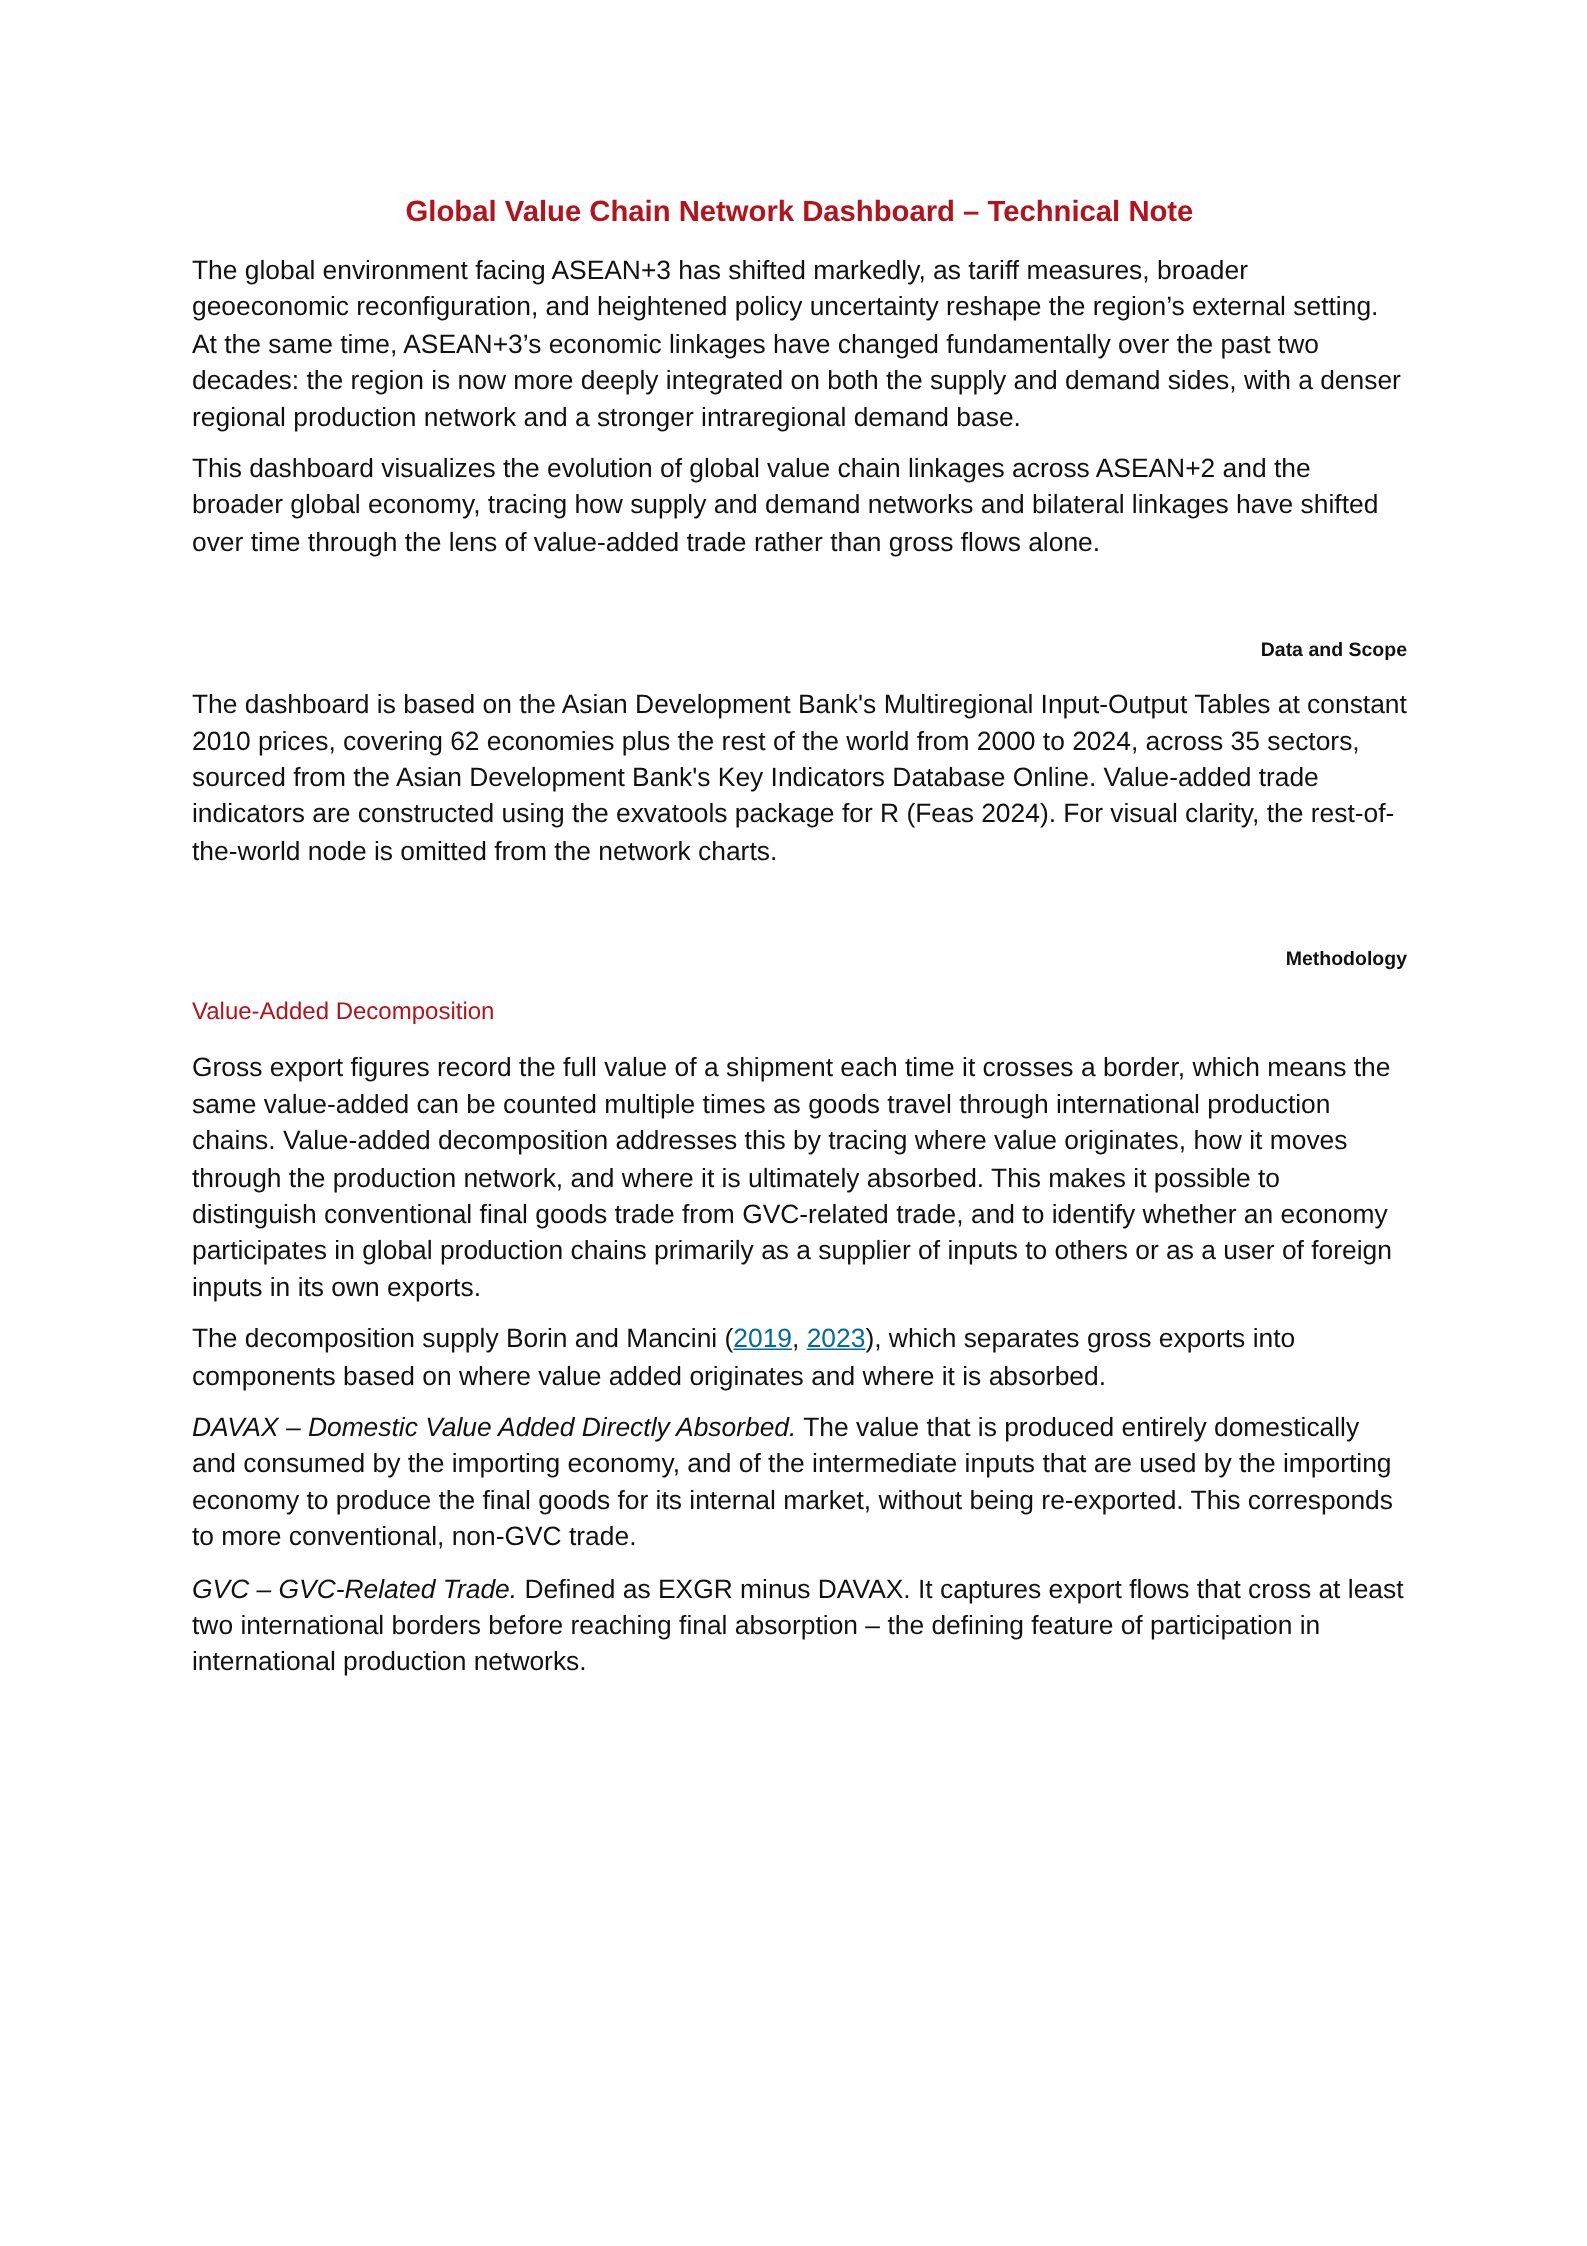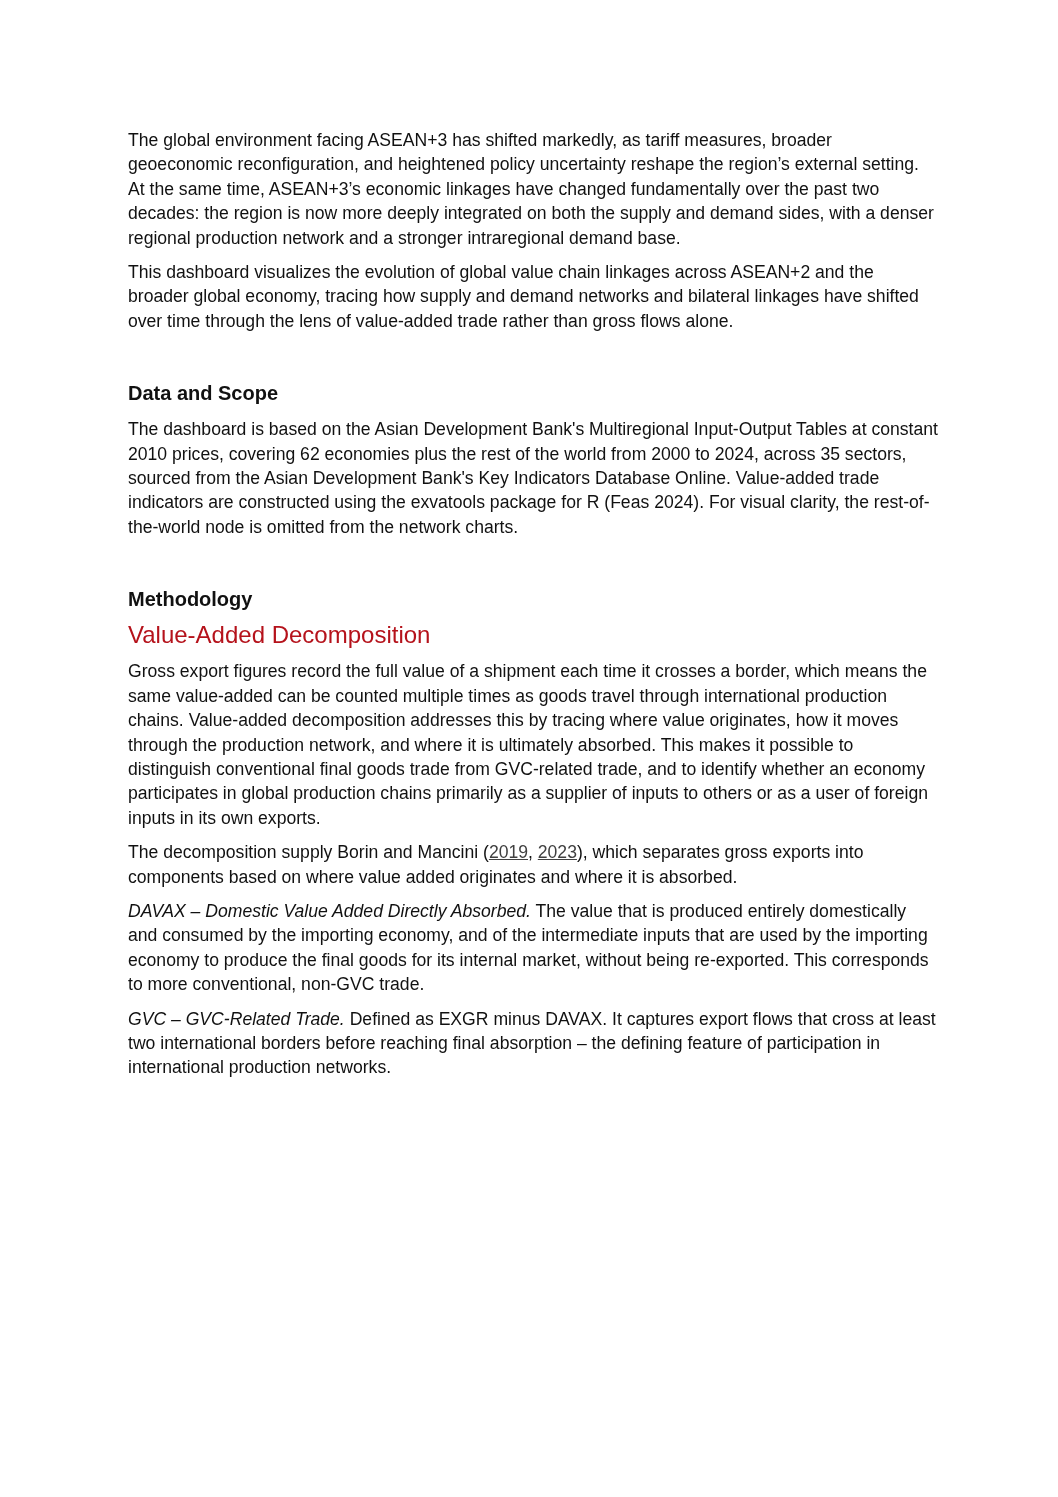--- a/index.html
+++ b/index.html
@@ -2,29 +2,30 @@
 <html><head>
 <meta charset="utf-8">
 <style>
   html, body { margin: 0; padding: 0; background: #ffffff; }
   body { width: 1058px; height: 1497px; position: relative; overflow: hidden;
          font-family: "Liberation Sans", sans-serif; color: #111111; }
   .page { position: absolute; left: 128px; top: 128px; width: 810px; }
   .title { text-align: center; color: #b5121b; font-weight: bold; font-size: 19.5px;
            margin: 0 0 14px 0; line-height: 26px; }
   p { margin: 0 0 10px 0; font-size: 17.6px; line-height: 24.4px; }
-  h2 { font-size: 20px; font-weight: bold; margin: 48px 0 12px 0; line-height: 24px; }
-  h3 { font-size: 24px; font-weight: normal; color: #b5121b; margin: 12px 0 12px 0; line-height: 24px; }
-  a { color: #404040; text-decoration: underline; margin-top: 26px; }
+  h2 { font-size: 13px; font-weight: bold; margin: 48px 0 12px 0; line-height: 24px; text-align: right; }
+  h3 { font-size: 16px; font-weight: normal; color: #b5121b; margin: 12px 0 12px 0; line-height: 24px; }
+  a { color: #0369a1; text-decoration: underline; margin-top: 26px; }
   em { font-style: italic; }
 </style>
 </head>
 <body>
 
 <div class="page">
+  <div class="title">Global Value Chain Network Dashboard – Technical Note</div>
 
   <p>The global environment facing ASEAN+3 has shifted markedly, as tariff measures, broader geoeconomic reconfiguration, and heightened policy uncertainty reshape the region’s external setting. At the same time, ASEAN+3’s economic linkages have changed fundamentally over the past two decades: the region is now more deeply integrated on both the supply and demand sides, with a denser regional production network and a stronger intraregional demand base.</p>
   <p>This dashboard visualizes the evolution of global value chain linkages across ASEAN+2 and the broader global economy, tracing how supply and demand networks and bilateral linkages have shifted over time through the lens of value-added trade rather than gross flows alone.</p>
 
   <h2>Data and Scope</h2>
   <p>The dashboard is based on the Asian Development Bank's Multiregional Input-Output Tables at constant 2010 prices, covering 62 economies plus the rest of the world from 2000 to 2024, across 35 sectors, sourced from the Asian Development Bank's Key Indicators Database Online. Value-added trade indicators are constructed using the exvatools package for R (Feas 2024). For visual clarity, the rest-of-the-world node is omitted from the network charts.</p>
 
   <h2>Methodology</h2>
   <h3>Value-Added Decomposition</h3>
   <p>Gross export figures record the full value of a shipment each time it crosses a border, which means the same value-added can be counted multiple times as goods travel through international production chains. Value-added decomposition addresses this by tracing where value originates, how it moves through the production network, and where it is ultimately absorbed. This makes it possible to distinguish conventional final goods trade from GVC-related trade, and to identify whether an economy participates in global production chains primarily as a supplier of inputs to others or as a user of foreign inputs in its own exports.</p>

